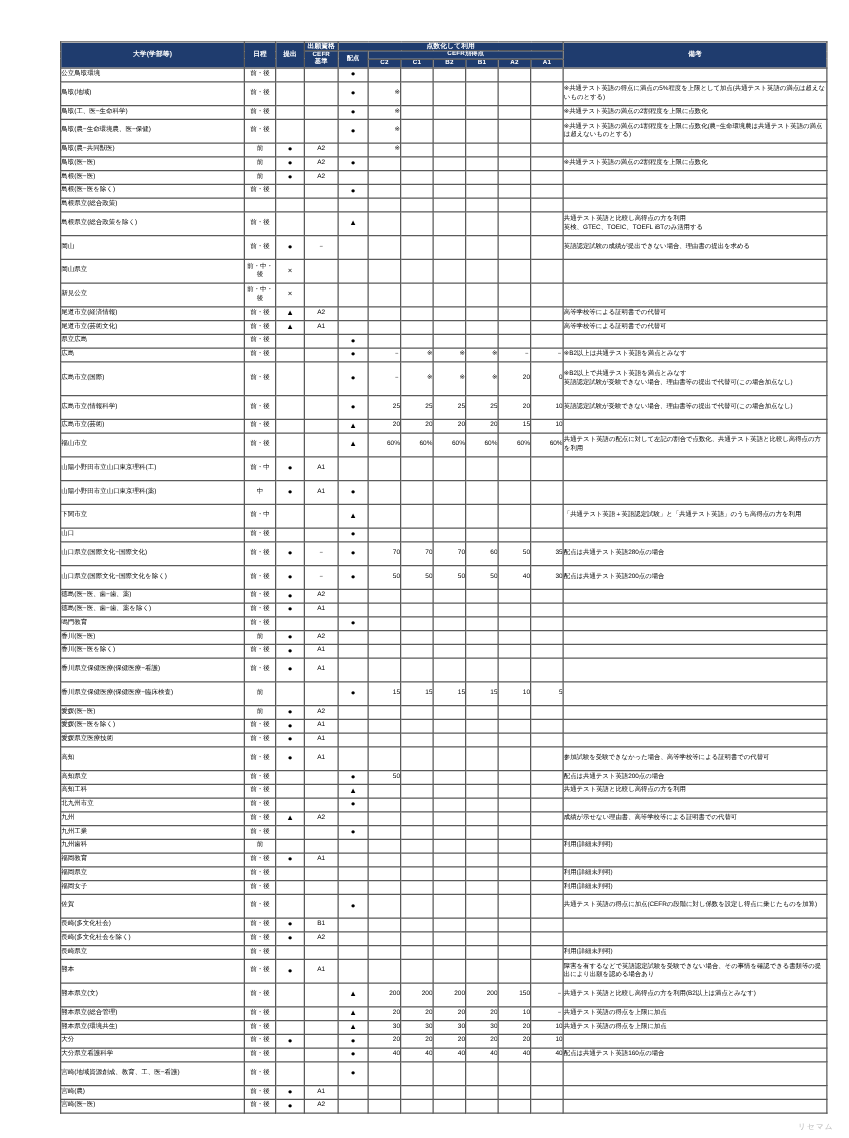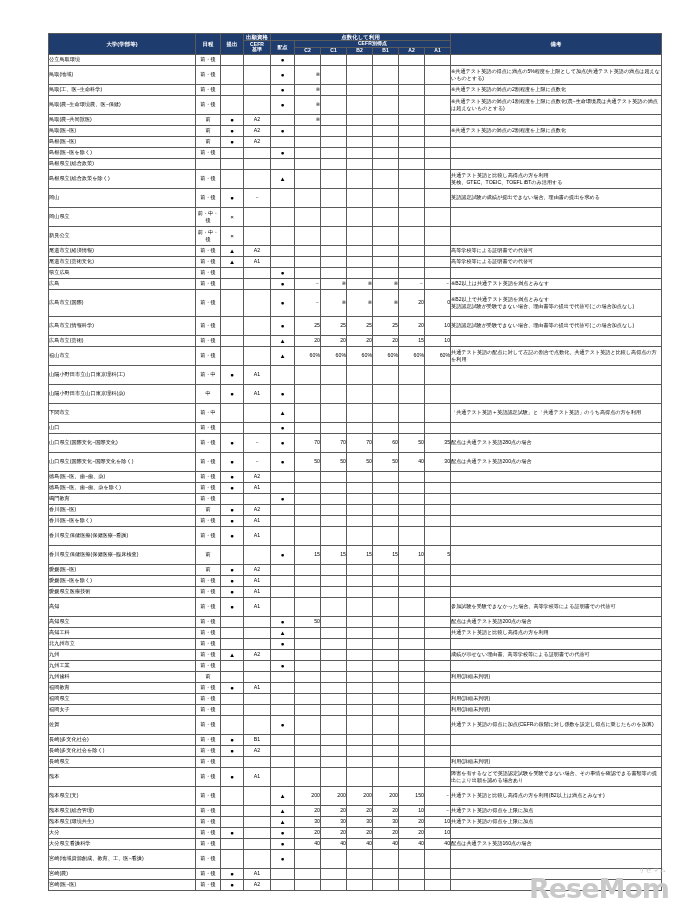--- a/index.html
+++ b/index.html
@@ -1000,16 +1000,15 @@
             <td class="num"></td>
             <td class="num"></td>
             <td class="biko"></td>
           </tr>
         </tbody>
     </table>
   </div>
 
   <div class="watermark">
     <div class="wm-small">リセマム</div>
-    <div class="wm-main">ReseMom</div>
   </div>
 
 </div>
 
 </body></html>

